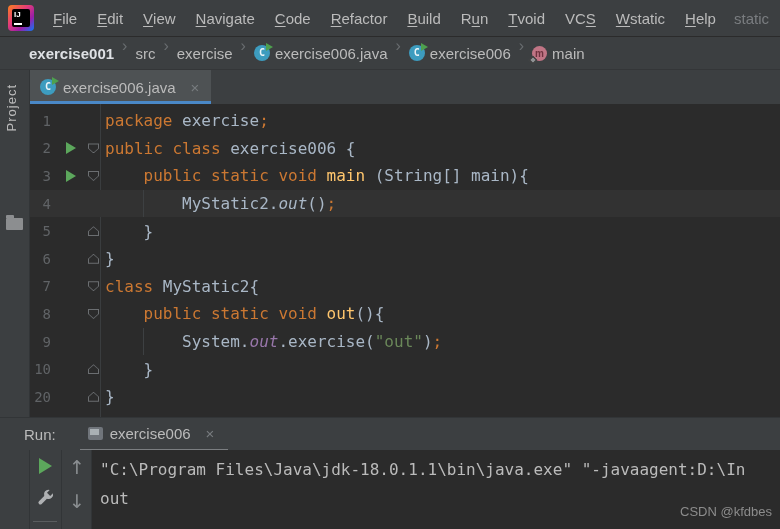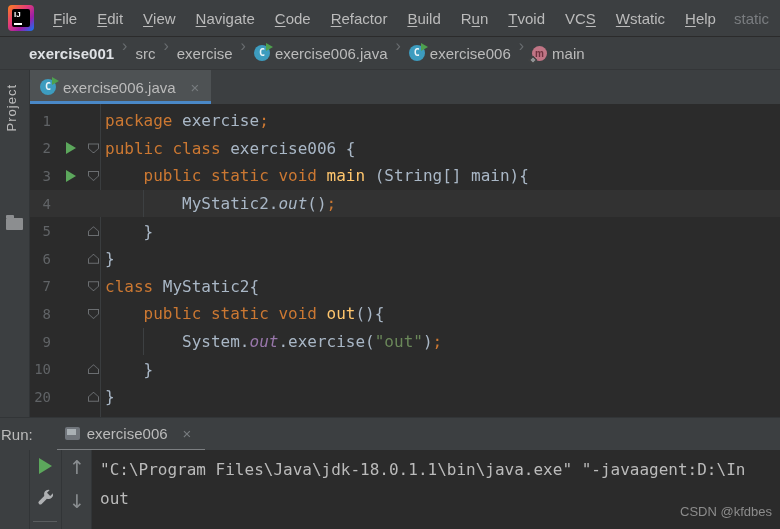--- a/index.html
+++ b/index.html
@@ -91,21 +91,21 @@
   .codeln span.meth { color:#FFC66D; }
   .codeln span.str { color:#6A8759; }
   .codeln span.field { color:#9876AA; font-style:italic; }
   .codeln span.call { color:#A9B7C6; font-style:italic; }
   .codeln span.sem { color:#CC7832; }
   .guide { position:absolute; top:0; left:113px; width:1px; height:27.6px; background:#3D4042; }
 
   
   #runheader { position:absolute; top:417px; left:0; width:780px; height:33px;
                background:#3C3F41; border-top:1px solid #323537;
-               display:flex; align-items:center; padding-left:1px; }
+               display:flex; align-items:center; padding-left:24px; }
   #run-label { color:#BBBBBB; font-size:15px; }
   #runtab { display:flex; align-items:center; gap:7px; margin-left:24px; height:33px;
             padding:0 14px 0 8px; border-bottom:2px solid #7B7E81;
             color:#BBBBBB; font-size:15px; }
   .console-ico { position:relative; width:15px; height:13px; background:#70757B;
                  border-radius:2px; }
   .console-ico:after { content:""; position:absolute; top:2px; left:2px; width:9px; height:6px;
                  background:#A9B0B4; }
   #runbody { position:absolute; top:450px; left:30px; width:750px; height:79px; }
   .rtoolcol { position:absolute; top:0; height:79px; background:#3C3F41; }

